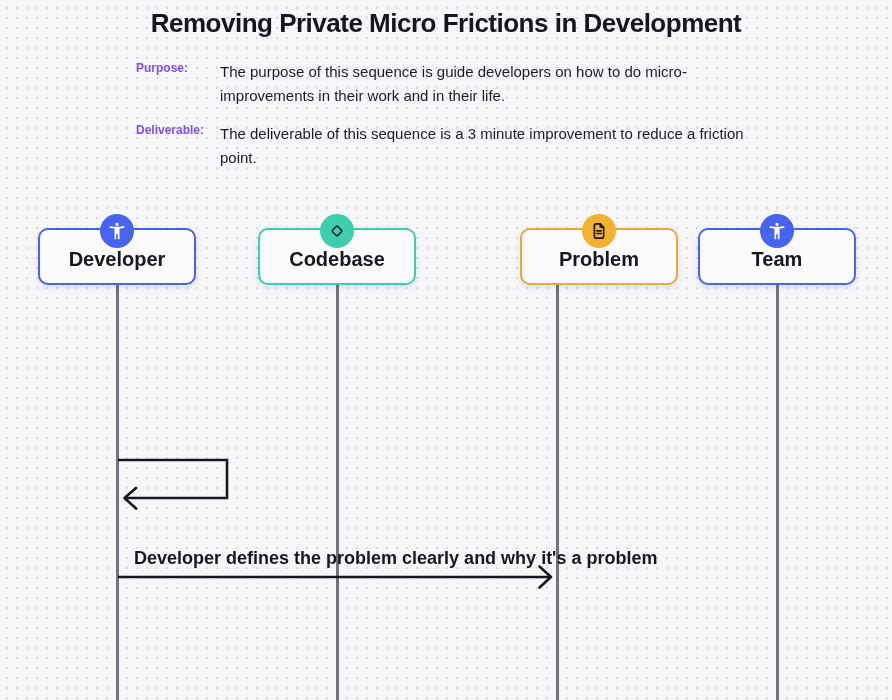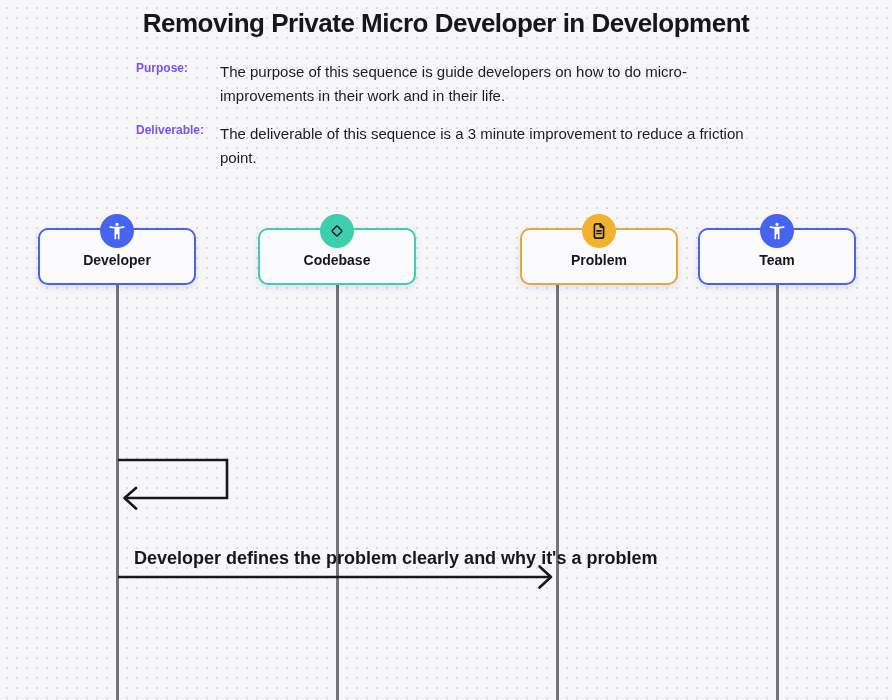--- a/index.html
+++ b/index.html
@@ -56,21 +56,21 @@
     border: 2.5px solid;
     box-shadow: 0 3px 7px rgba(60, 80, 160, 0.13);
     display: flex; align-items: center; justify-content: center;
   }
   .actor-box.a1 { left: 38px;  border-color: #4664f0; }
   .actor-box.a2 { left: 258px; border-color: #3dcead; }
   .actor-box.a3 { left: 478px; border-color: #e8a939; margin-left: 42px; }
   .actor-box.a4 { left: 698px; border-color: #4664f0; }
 
   .actor-label {
-    font-size: 14px; font-weight: 700; color: #17171c;
+    font-size: 20px; font-weight: 700; color: #17171c;
     padding-top: 6px;
   }
 
   .actor-badge {
     position: absolute; top: -16px; left: 50%; margin-left: -17px;
     width: 34px; height: 34px; border-radius: 50%;
     display: flex; align-items: center; justify-content: center;
   }
   .badge-blue { background: #4664f0; }
   .badge-teal { background: #3dcead; }
@@ -91,21 +91,21 @@
 
   .arrow-layer {
     position: absolute; left: 0; top: 0; width: 892px; height: 700px;
   }
 </style>
 </head>
 <body>
 
 <div class="board">
 
-  <div class="board-title">Removing Private Micro Developer in Development</div>
+  <div class="board-title">Removing Private Micro Frictions in Development</div>
 
   <div class="meta-label purpose-label">Purpose:</div>
   <div class="meta-text purpose-text preline">The purpose of this sequence is guide developers on how to do micro-
 improvements in their work and in their life.</div>
 
   <div class="meta-label deliverable-label">Deliverable:</div>
   <div class="meta-text deliverable-text preline">The deliverable of this sequence is a 3 minute improvement to reduce a friction
 point.</div>
 
   <div class="lifeline l1"></div>

